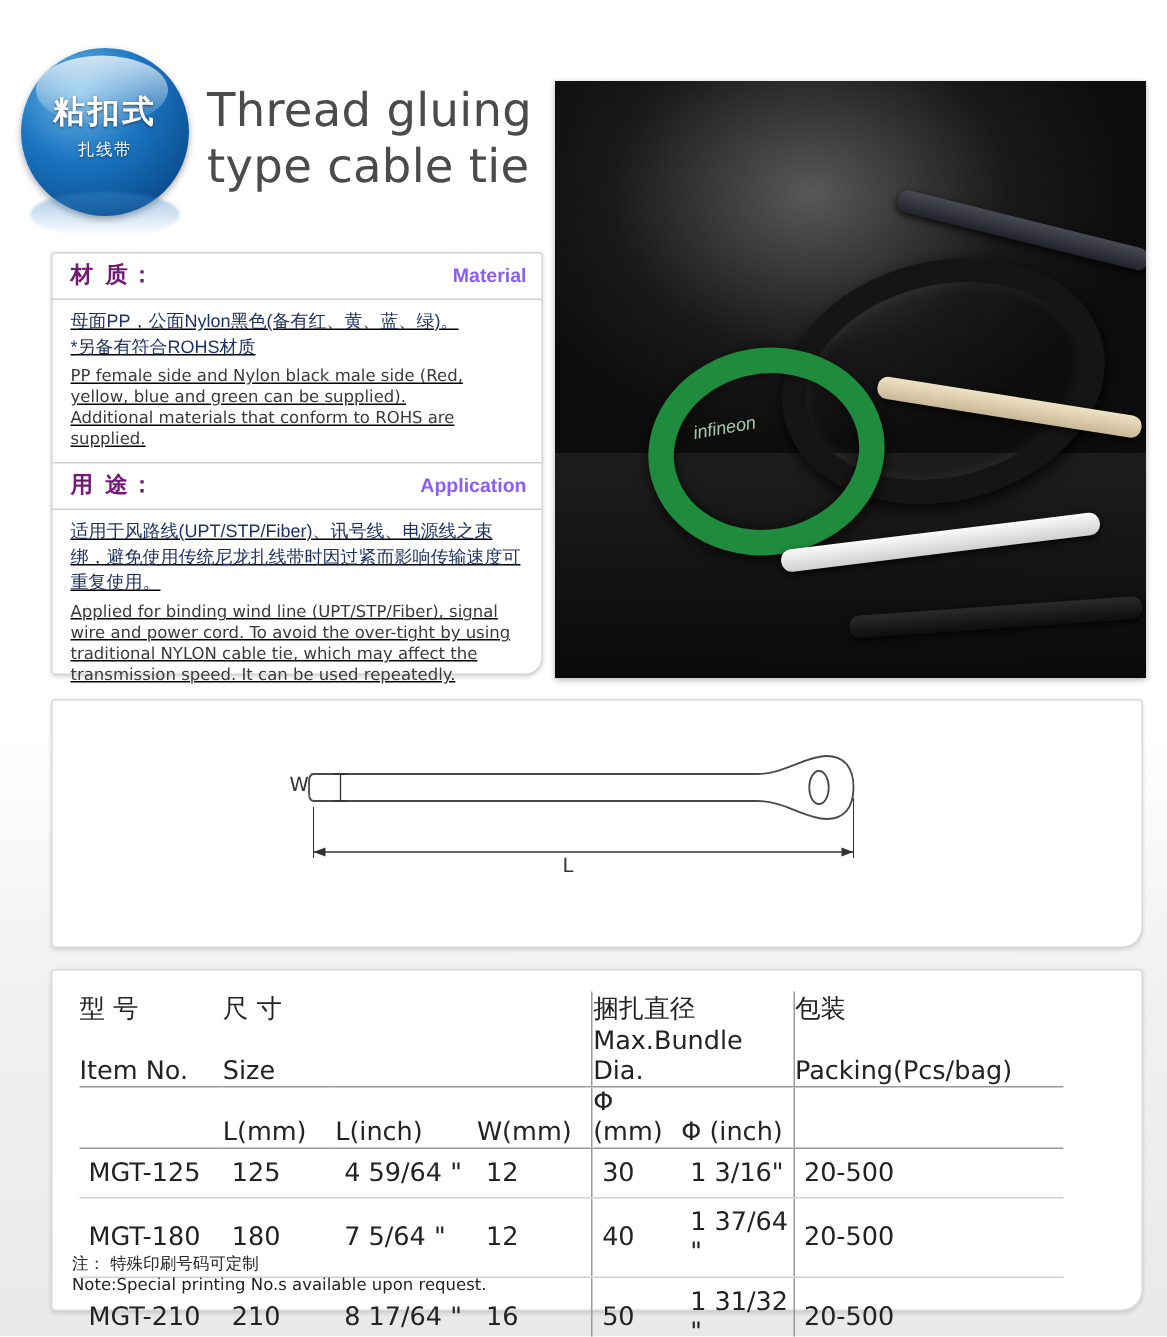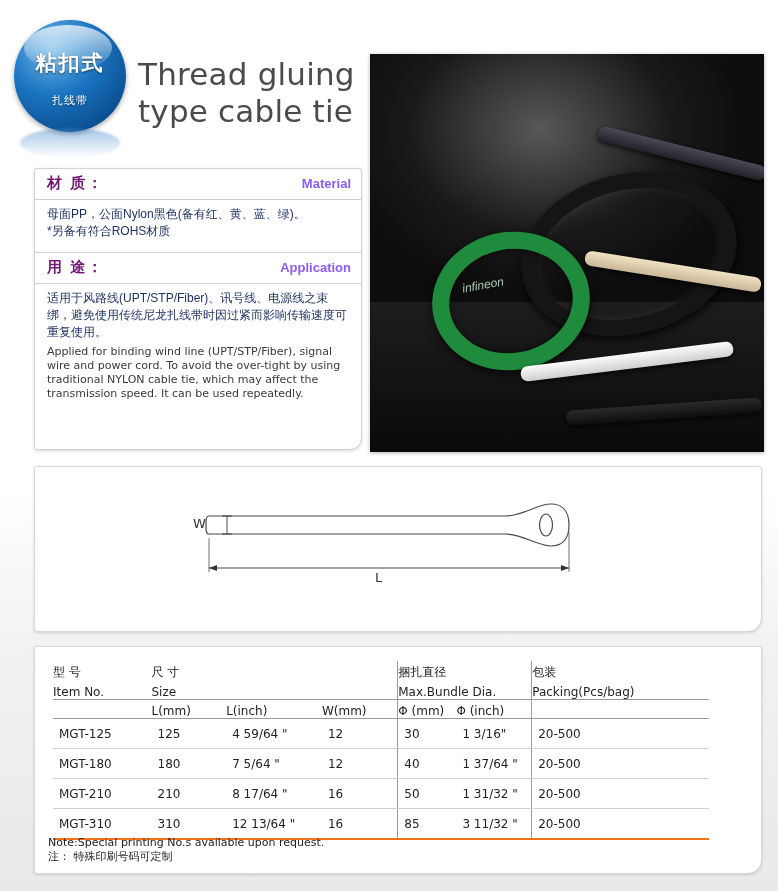--- a/index.html
+++ b/index.html
@@ -23,21 +23,21 @@
   }
 
   
   .badge-wrap {
     position: absolute;
     left: 14px; top: 16px;
     width: 118px; height: 118px;
   }
   .badge {
     position: absolute;
-    left: 0; top: 4px;
+    left: 0; top: 16px;
     width: 112px; height: 112px;
     border-radius: 50%;
     background: radial-gradient(circle at 34% 26%, #6fb8e8 0%, #1a74c0 42%, #0b4f92 78%, #073a6e 100%);
     box-shadow: 0 2px 5px rgba(0,0,0,0.35);
     overflow: hidden;
   }
   .badge:before {
     content: "";
     position: absolute;
     left: 10px; top: 5px;
@@ -56,21 +56,21 @@
   .badge-main {
     font-size: 21px;
     font-weight: bold;
     letter-spacing: 2px;
     line-height: 26px;
   }
   .badge-sub {
     font-size: 11px;
     letter-spacing: 1px;
     line-height: 16px;
-    margin-top: 16px;
+    margin-top: 4px;
   }
   .badge-reflect {
     position: absolute;
     left: 6px; top: 112px;
     width: 100px; height: 30px;
     border-radius: 50%;
     background: linear-gradient(to bottom, rgba(60,130,200,0.45), rgba(255,255,255,0));
     filter: blur(1px);
   }
 
@@ -193,20 +193,21 @@
   }
   .spec-head .en {
     position: absolute;
     right: 10px; top: 7px;
     font-size: 13px;
     font-weight: bold;
     color: #8b5cf6;
   }
   .spec-body {
     padding: 6px 12px 8px 12px;
+    text-decoration: underline;
   }
   .cn-text {
     font-size: 12px;
     color: #1c2f5e;
     line-height: 17px;
     margin: 0 0 4px 0;
   }
   .en-text {
     font-size: 11px;
     color: #3a3a3a;
@@ -255,21 +256,21 @@
   table.spec {
     position: absolute;
     left: 18px; top: 14px;
     width: 656px;
     border-collapse: collapse;
     font-family: "DejaVu Sans", sans-serif;
   }
   table.spec th, table.spec td {
     font-weight: normal;
     text-align: left;
-    font-size: 12px;
+    font-size: 17px;
     color: #232323;
     padding: 0;
   }
   .grp-row th {
     padding: 2px 0 0 6px;
     font-size: 12.5px;
     color: #111;
     font-weight: bold;
     height: 20px;
     vertical-align: bottom;
@@ -335,20 +336,22 @@
 
   <div class="spec-panel">
 
     <div class="spec-head">
       <div class="cn">材 质：</div>
       <div class="en">Material</div>
     </div>
     <div class="spec-body">
       <p class="cn-text" style="white-space:pre-line">母面PP，公面Nylon黑色(备有红、黄、蓝、绿)。
 *另备有符合ROHS材质</p>
+      <p class="en-text" style="white-space:pre-line">PP female side and Nylon black male side (Red, yellow, blue and green can be supplied).
+Additional materials that conform to ROHS are supplied.</p>
     </div>
 
     <div class="sep"></div>
 
     <div class="spec-head">
       <div class="cn">用 途：</div>
       <div class="en">Application</div>
     </div>
     <div class="spec-body">
       <p class="cn-text">适用于风路线(UPT/STP/Fiber)、讯号线、电源线之束绑，避免使用传统尼龙扎线带时因过紧而影响传输速度可重复使用。</p>
@@ -439,17 +442,17 @@
           <td>16</td>
           <td class="vdiv">85</td>
           <td>3 11/32 "</td>
           <td class="vdiv">20-500</td>
         </tr>
       </tbody>
     </table>
   </div>
 
   <div class="note">
+    <div>注： 特殊印刷号码可定制</div>
     <div>Note:Special printing No.s available upon request.</div>
-    <div>注： 特殊印刷号码可定制</div>
   </div>
 
 </div>
 
 </body></html>

